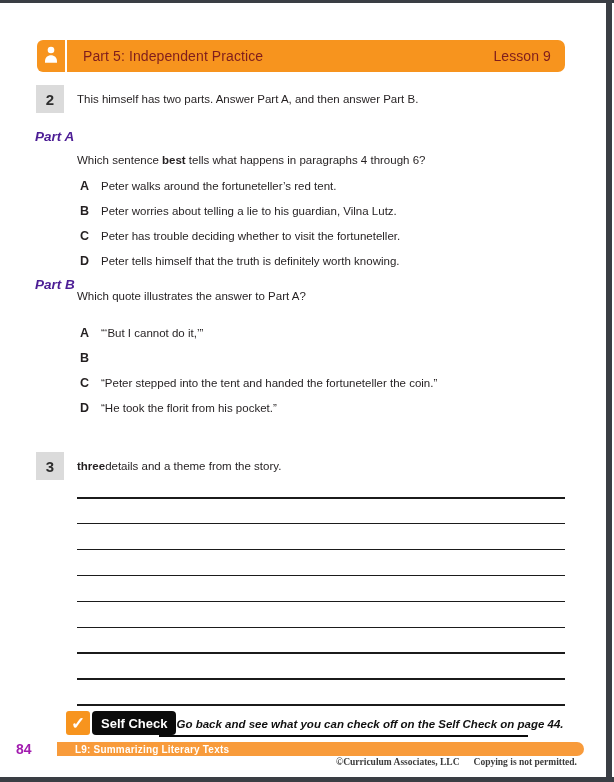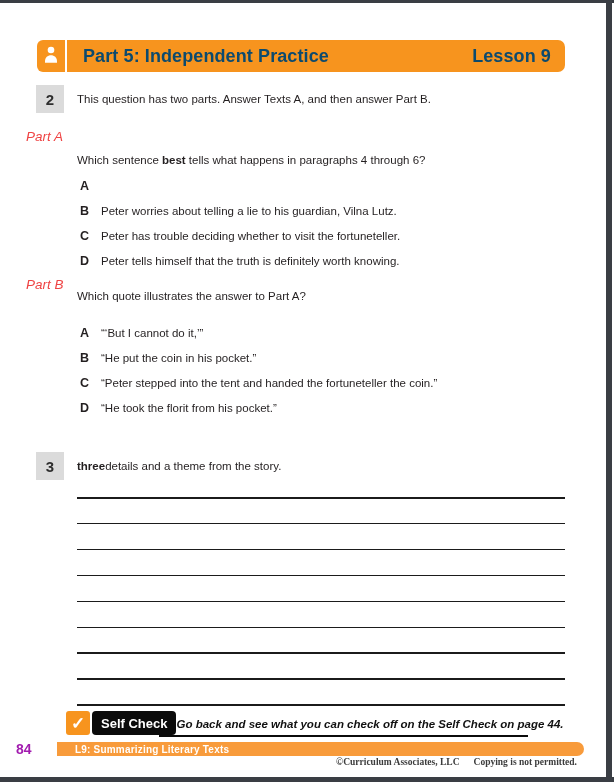--- a/index.html
+++ b/index.html
@@ -17,35 +17,35 @@
   .banner{position:absolute;top:40px;left:37px;height:32px;display:flex;}
   .banner-icon-box{
     width:28px;height:32px;background:#F7941E;border-radius:6px 0 0 6px;
     display:flex;align-items:center;justify-content:center;margin-right:2px;
   }
   .banner-bar{
     width:498px;height:32px;background:#F7941E;border-radius:0 7px 7px 0;
     display:flex;align-items:center;justify-content:space-between;
     padding:0 14px 0 16px;box-sizing:border-box;
   }
-  .banner-title,.banner-lesson{color:#0c4a6e;font-weight:bold;font-size:18px;letter-spacing:.1px;}
+  .banner-title,.banner-lesson{color:#7f1d1d;font-weight:normal;font-size:14px;letter-spacing:.1px;}
 
   
   .q-num{
     position:absolute;left:36px;width:28px;height:28px;background:#DBDBDB;
     display:flex;align-items:center;justify-content:center;
     font-weight:bold;font-size:15px;color:#2e2e2e;
   }
   .q-text{
     position:absolute;left:77px;width:492px;height:28px;display:flex;align-items:center;
     font-size:11.5px;
   }
 
   .part-heading{
-    position:absolute;left:26px;font-weight:normal;font-style:italic;font-size:13.5px;color:#ef4444;
+    position:absolute;left:35px;font-weight:bold;font-style:italic;font-size:13.5px;color:#4c1d95;
   }
   .part-question{position:absolute;left:77px;font-size:11.5px;}
 
   .opt{position:absolute;left:80px;display:flex;font-size:11.5px;width:480px;}
   .opt-letter{font-weight:bold;font-size:12.5px;width:21px;flex:0 0 21px;}
   .opt-text{padding-top:1px;}
 
   
   .answer-lines{position:absolute;left:77px;top:497px;width:488px;height:210px;}
   .wline{position:absolute;left:0;width:488px;height:1.6px;background:#1b1b1b;}
@@ -99,27 +99,28 @@
       </svg>
     </span>
   </div>
   <div class="banner-bar">
     <span class="banner-title">Part 5: Independent Practice</span>
     <span class="banner-lesson">Lesson 9</span>
   </div>
 </header>
 
 <div class="q-num" style="top:85px">2</div>
-<div class="q-text" style="top:85px">This question has two parts. Answer Texts A, and then answer Part B.</div>
+<div class="q-text" style="top:85px">This himself has two parts. Answer Part A, and then answer Part B.</div>
 
 <div class="part-heading" style="top:129px">Part A</div>
 <div class="part-question" style="top:154px"><span>Which sentence </span><b>best</b><span> tells what happens in paragraphs 4 through 6?</span></div>
 
 <div class="opt" style="top:179px">
   <span class="opt-letter">A</span>
+  <span class="opt-text">Peter walks around the fortuneteller’s red tent.</span>
 </div>
 <div class="opt" style="top:204px">
   <span class="opt-letter">B</span>
   <span class="opt-text">Peter worries about telling a lie to his guardian, Vilna Lutz.</span>
 </div>
 <div class="opt" style="top:229px">
   <span class="opt-letter">C</span>
   <span class="opt-text">Peter has trouble deciding whether to visit the fortuneteller.</span>
 </div>
 <div class="opt" style="top:254px">
@@ -129,21 +130,20 @@
 
 <div class="part-heading" style="top:277px">Part B</div>
 <div class="part-question" style="top:290px">Which quote illustrates the answer to Part A?</div>
 
 <div class="opt" style="top:326px">
   <span class="opt-letter">A</span>
   <span class="opt-text">“‘But I cannot do it,’”</span>
 </div>
 <div class="opt" style="top:351px">
   <span class="opt-letter">B</span>
-  <span class="opt-text">“He put the coin in his pocket.”</span>
 </div>
 <div class="opt" style="top:376px">
   <span class="opt-letter">C</span>
   <span class="opt-text">“Peter stepped into the tent and handed the fortuneteller the coin.”</span>
 </div>
 <div class="opt" style="top:401px">
   <span class="opt-letter">D</span>
   <span class="opt-text">“He took the florit from his pocket.”</span>
 </div>
 

